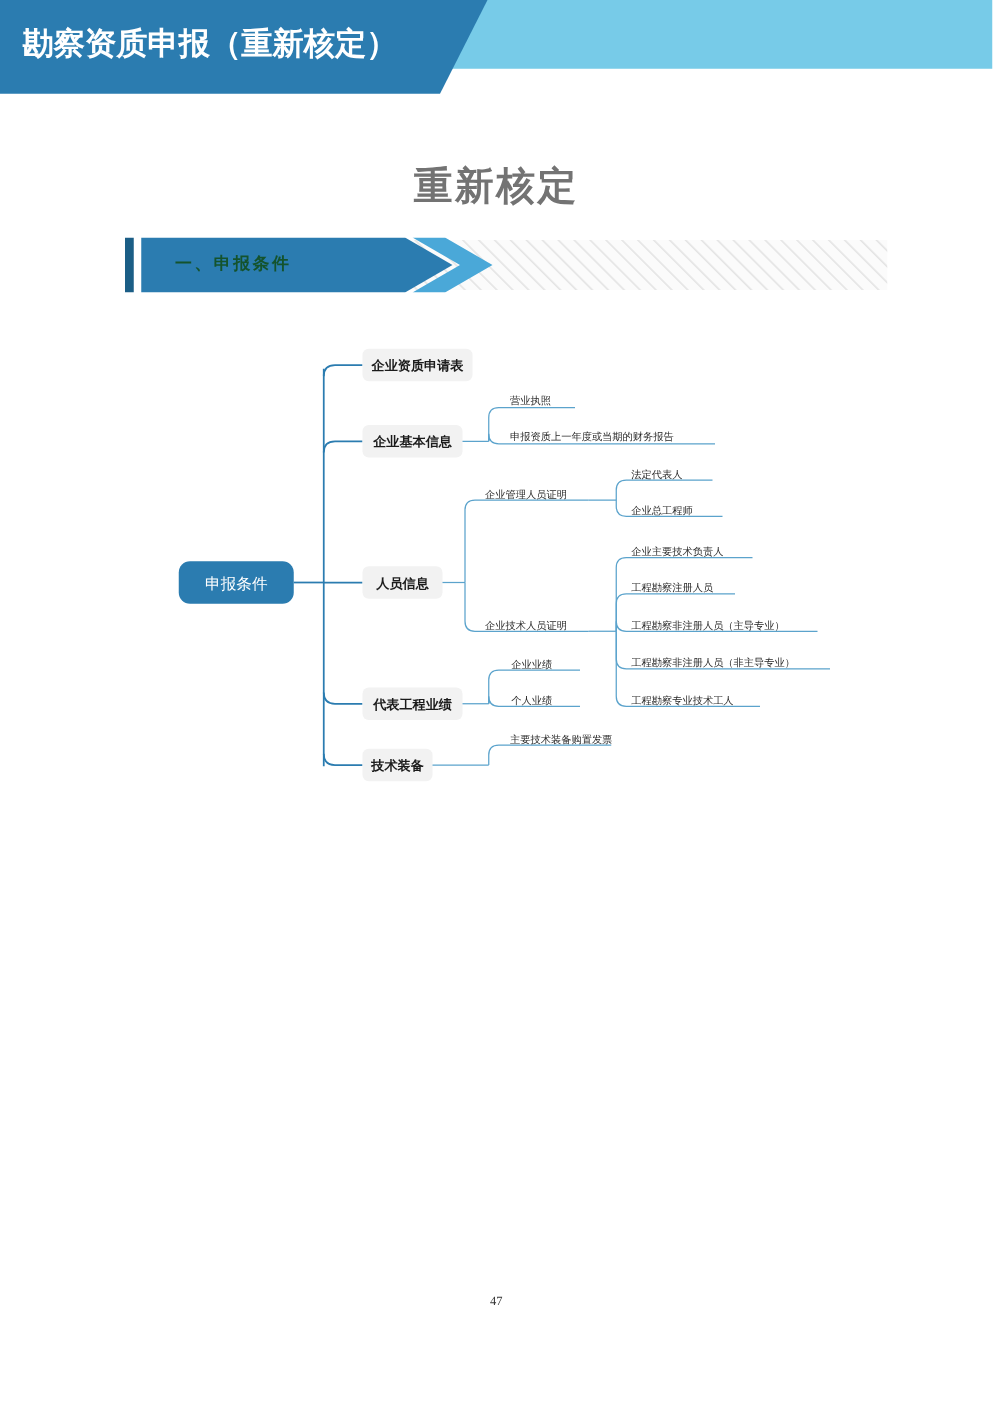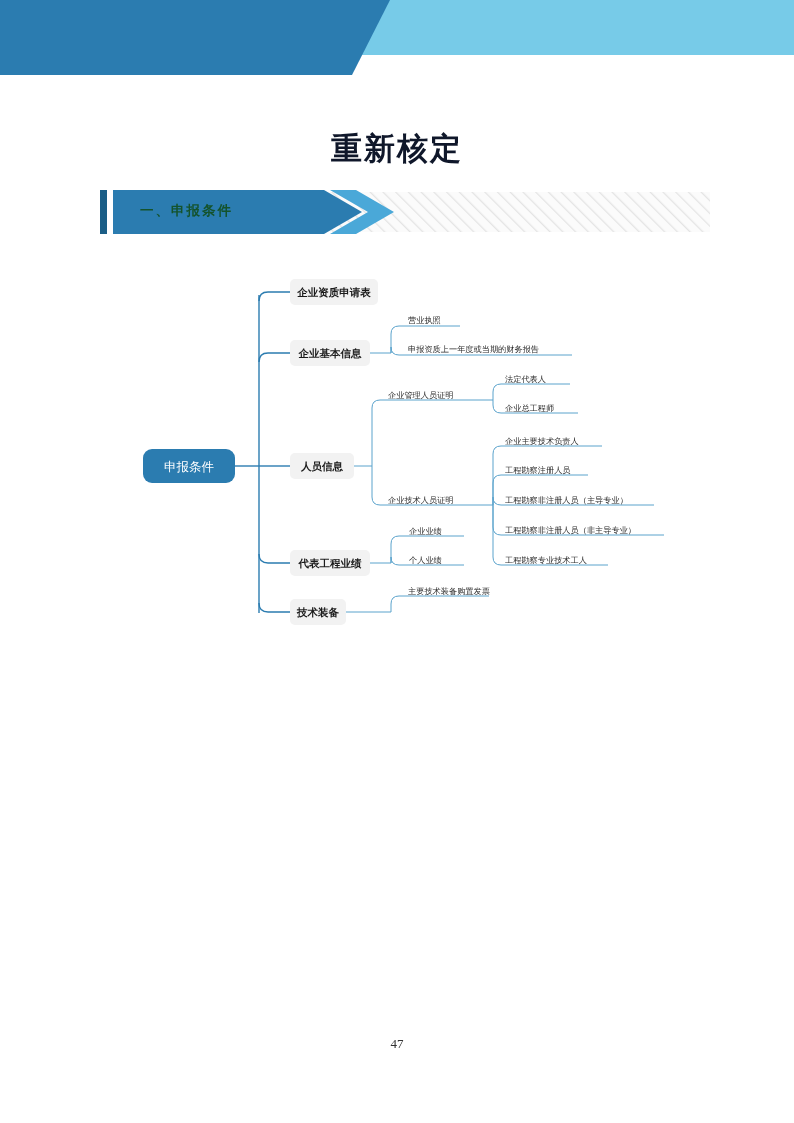--- a/index.html
+++ b/index.html
@@ -37,21 +37,21 @@
   
   #page-title {
     position: absolute;
     left: 0;
     top: 128px;
     width: 794px;
     text-align: center;
     font-family: "Liberation Serif", "DejaVu Serif", serif;
     font-size: 31px;
     font-weight: bold;
-    color: #0f172a;
+    color: #737373;
     letter-spacing: 2px;
   }
 
   
   #section-header {
     position: absolute;
     left: 100px;
     top: 190px;
     width: 610px;
     height: 44px;
@@ -110,35 +110,36 @@
     fill: #2b7cb0;
   }
 
   
   #page-number {
     position: absolute;
     left: 0;
     top: 1036px;
     width: 794px;
     text-align: center;
-    font-size: 13px;
+    font-size: 10px;
     color: #333333;
     font-family: "Liberation Serif", "DejaVu Serif", serif;
   }
 </style>
 </head>
 <body>
 
 <div id="header-banner">
   <svg width="794" height="80" viewBox="0 0 794 80" xmlns="http://www.w3.org/2000/svg">
 
     <rect x="0" y="0" width="794" height="55" fill="#77cbe8"></rect>
 
     <polygon points="0,0 390,0 352,75 0,75" fill="#2b7cb0"></polygon>
   </svg>
+  <div id="header-title">勘察资质申报（重新核定）</div>
 </div>
 
 <div id="page-title">重新核定</div>
 
 <div id="section-header">
   <svg width="610" height="44" viewBox="0 0 610 44" xmlns="http://www.w3.org/2000/svg">
     <defs>
       <pattern id="hatchpat" width="9" height="9" patternUnits="userSpaceOnUse" patternTransform="rotate(-45)">
         <rect width="9" height="9" fill="#fbfbfb"></rect>
         <line x1="0" y1="0" x2="0" y2="9" stroke="#e4e4e4" stroke-width="2.6"></line>

